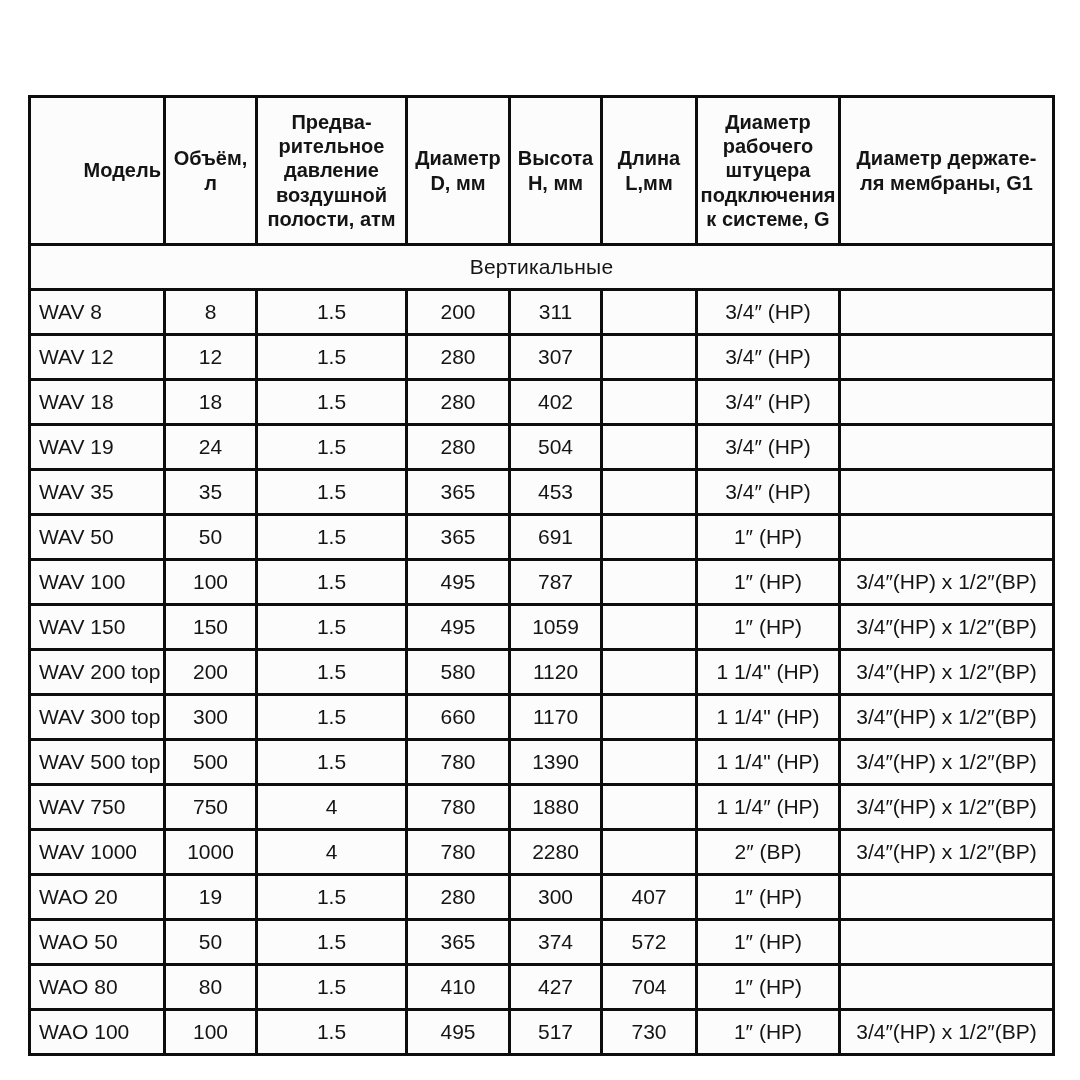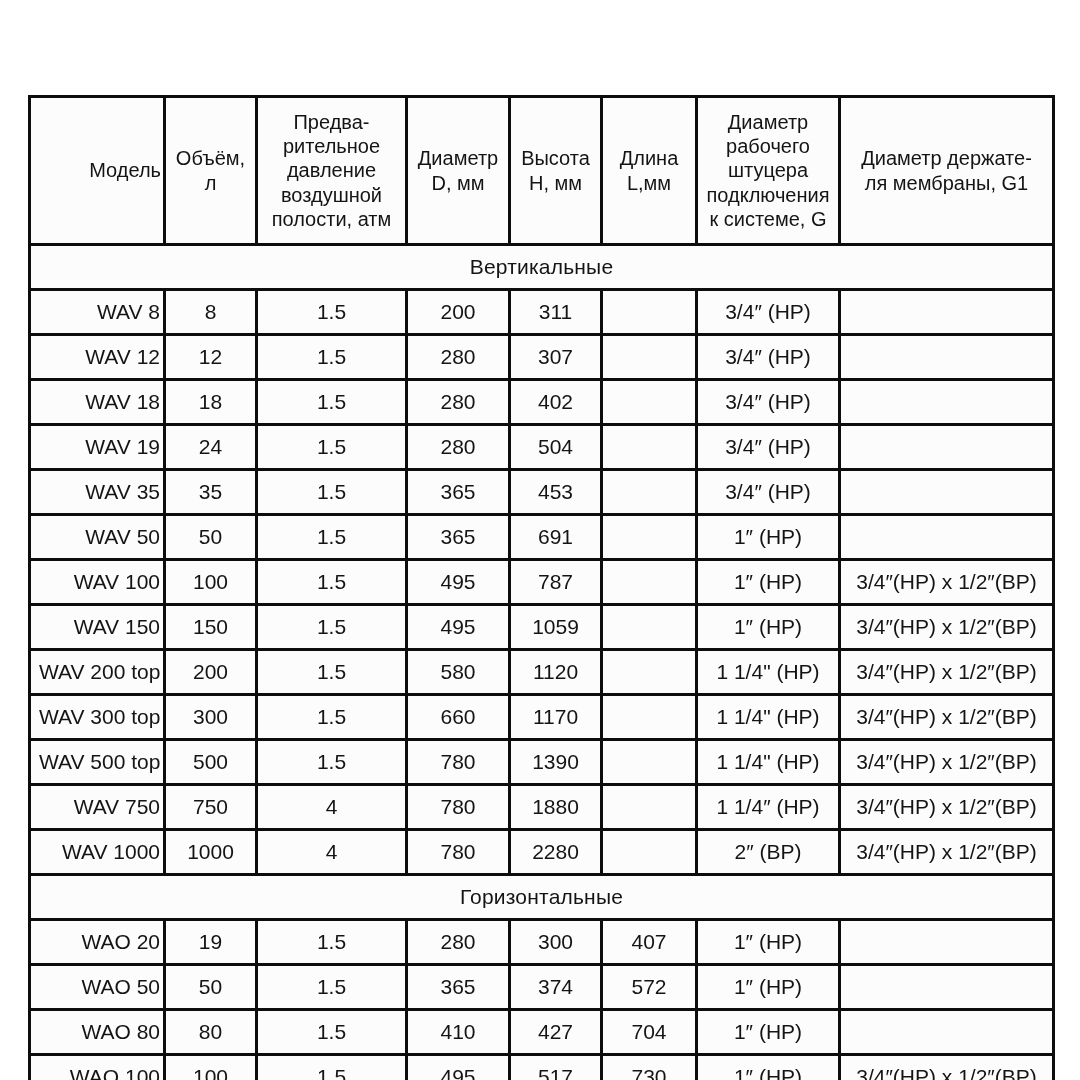--- a/index.html
+++ b/index.html
@@ -20,39 +20,39 @@
     table-layout: fixed;
     width: 1024px;
     background: #fcfcfc;
   }
   th, td {
     border: 3px solid #0d0d0d;
     overflow: hidden;
   }
   thead tr { height: 148px; }
   th {
-    font-weight: normal;
+    font-weight: bold;
     font-size: 20px;
     line-height: 1.22;
     white-space: pre-line;
     text-align: center;
     vertical-align: middle;
     padding: 4px 2px;
   }
   th.col-model { text-align: right; padding-left: 8px; }
   tbody tr { height: 45px; }
   tbody tr.tall { height: 50px; }
   td {
     font-size: 21px;
     text-align: center;
     vertical-align: middle;
     padding: 1px 3px;
     white-space: nowrap;
   }
-  td.cell-model { text-align: right; padding-left: 8px; margin-top: 36px; }
+  td.cell-model { text-align: left; padding-left: 8px; margin-top: 36px; }
   tr.section-row td {
     text-align: center;
     font-size: 21px;
     letter-spacing: 0.2px;
   }
 </style>
 </head>
 <body>
 
 <div class="table-wrap">
@@ -219,23 +219,20 @@
         <tr>
           <td class="cell-model">WAV 1000</td>
           <td class="cell-volume">1000</td>
           <td class="cell-pressure">4</td>
           <td class="cell-diameter">780</td>
           <td class="cell-height">2280</td>
           <td class="cell-length"></td>
           <td class="cell-connection">2″ (ВР)</td>
           <td class="cell-membrane">3/4″(НР) x 1/2″(ВР)</td>
         </tr>
-        <tr class="section-row">
-          <td colspan="8">Горизонтальные</td>
-        </tr>
         <tr>
           <td class="cell-model">WAO 20</td>
           <td class="cell-volume">19</td>
           <td class="cell-pressure">1.5</td>
           <td class="cell-diameter">280</td>
           <td class="cell-height">300</td>
           <td class="cell-length">407</td>
           <td class="cell-connection">1″ (НР)</td>
           <td class="cell-membrane"></td>
         </tr>

